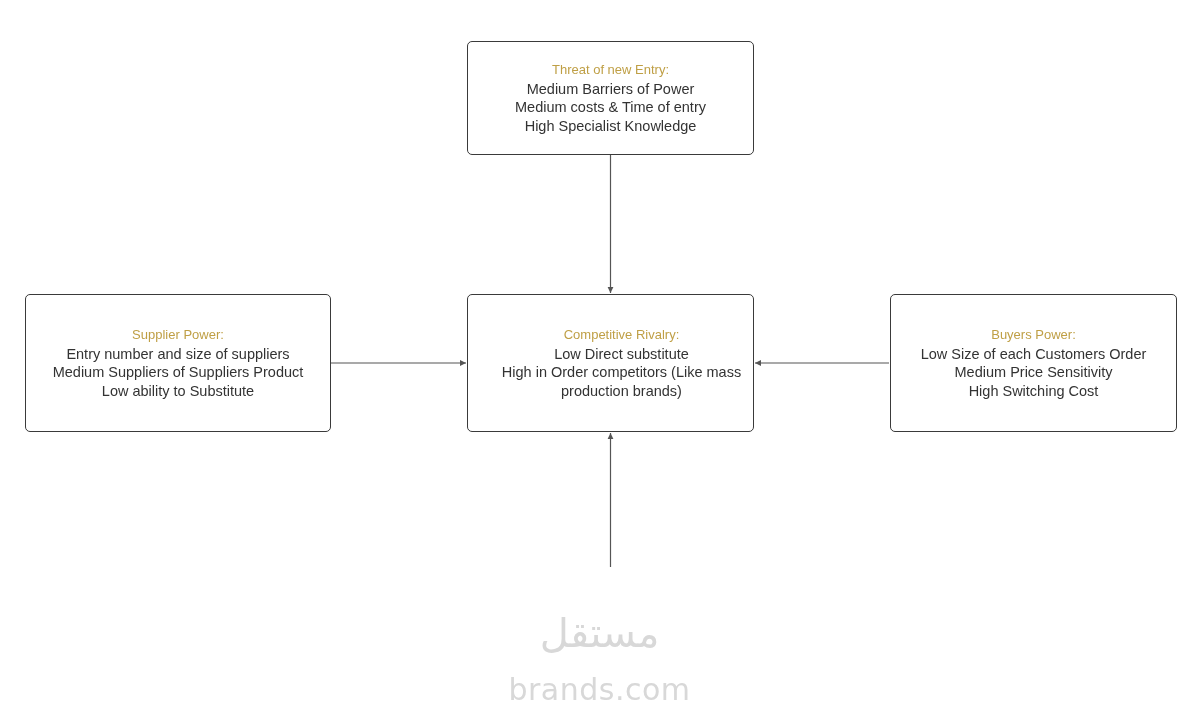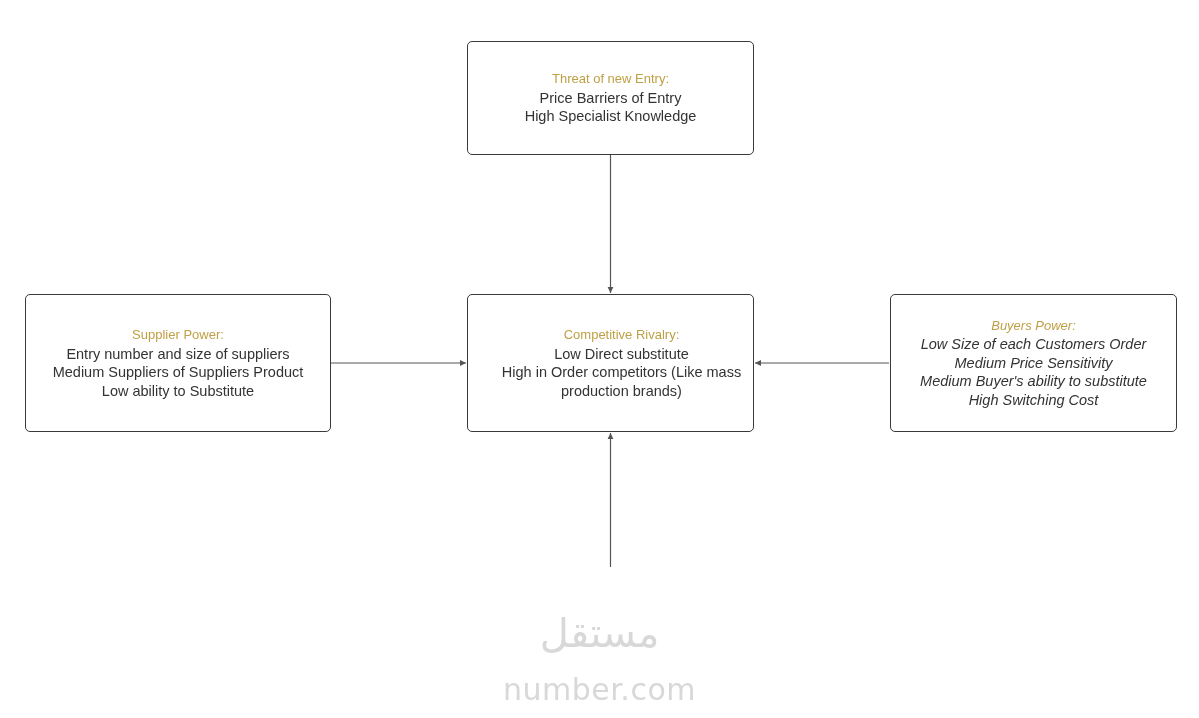--- a/index.html
+++ b/index.html
@@ -52,21 +52,21 @@
     font-size: 14.5px;
     line-height: 18.5px;
   }
   .force-line.wrap {
     max-width: 250px;
   }
 
   #box-top    { left: 467px;  top: 41px;  width: 287px; height: 114px; }
   #box-left   { left: 25px;   top: 294px; width: 306px; height: 138px; }
   #box-center { left: 467px;  top: 294px; width: 287px; height: 138px; padding-left: 32px; }
-  #box-right  { left: 890px;  top: 294px; width: 287px; height: 138px; font-style: italic; }
+  #box-right  { left: 890px;  top: 294px; width: 287px; height: 138px; }
   #box-bottom { left: 467px;  top: 568px; width: 287px; height: 140px; }
 
   .watermark {
     position: absolute;
     left: 0;
     right: 0;
     text-align: center;
     z-index: 3;
     pointer-events: none;
     user-select: none;
@@ -98,42 +98,42 @@
       </marker>
     </defs>
     <line x1="610.5" y1="155" x2="610.5" y2="293" stroke="#555555" stroke-width="1.2" marker-end="url(#arrow)"></line>
     <line x1="331" y1="363" x2="466" y2="363" stroke="#555555" stroke-width="1.2" marker-end="url(#arrow)"></line>
     <line x1="889" y1="363" x2="755" y2="363" stroke="#555555" stroke-width="1.2" marker-end="url(#arrow)"></line>
     <line x1="610.5" y1="567" x2="610.5" y2="433" stroke="#555555" stroke-width="1.2" marker-end="url(#arrow)"></line>
   </svg>
 
   <div class="force-box" id="box-top">
     <div class="force-title">Threat of new Entry:</div>
-    <div class="force-line">Price Barriers of Entry</div>
+    <div class="force-line">Medium Barriers of Power</div>
+    <div class="force-line">Medium costs &amp; Time of entry</div>
     <div class="force-line">High Specialist Knowledge</div>
   </div>
 
   <div class="force-box" id="box-left">
     <div class="force-title">Supplier Power:</div>
     <div class="force-line">Entry number and size of suppliers</div>
     <div class="force-line">Medium Suppliers of Suppliers Product</div>
     <div class="force-line">Low ability to Substitute</div>
   </div>
 
   <div class="force-box" id="box-center">
     <div class="force-title">Competitive Rivalry:</div>
     <div class="force-line">Low Direct substitute</div>
     <div class="force-line wrap">High in Order competitors (Like mass production brands)</div>
   </div>
 
   <div class="force-box" id="box-right">
     <div class="force-title">Buyers Power:</div>
     <div class="force-line">Low Size of each Customers Order</div>
     <div class="force-line">Medium Price Sensitivity</div>
-    <div class="force-line">Medium Buyer's ability to substitute</div>
     <div class="force-line">High Switching Cost</div>
   </div>
 
 
   <div class="watermark" id="wm-arabic">مستقل</div>
-  <div class="watermark" id="wm-domain">number.com</div>
+  <div class="watermark" id="wm-domain">brands.com</div>
 
 </div>
 
 </body></html>

